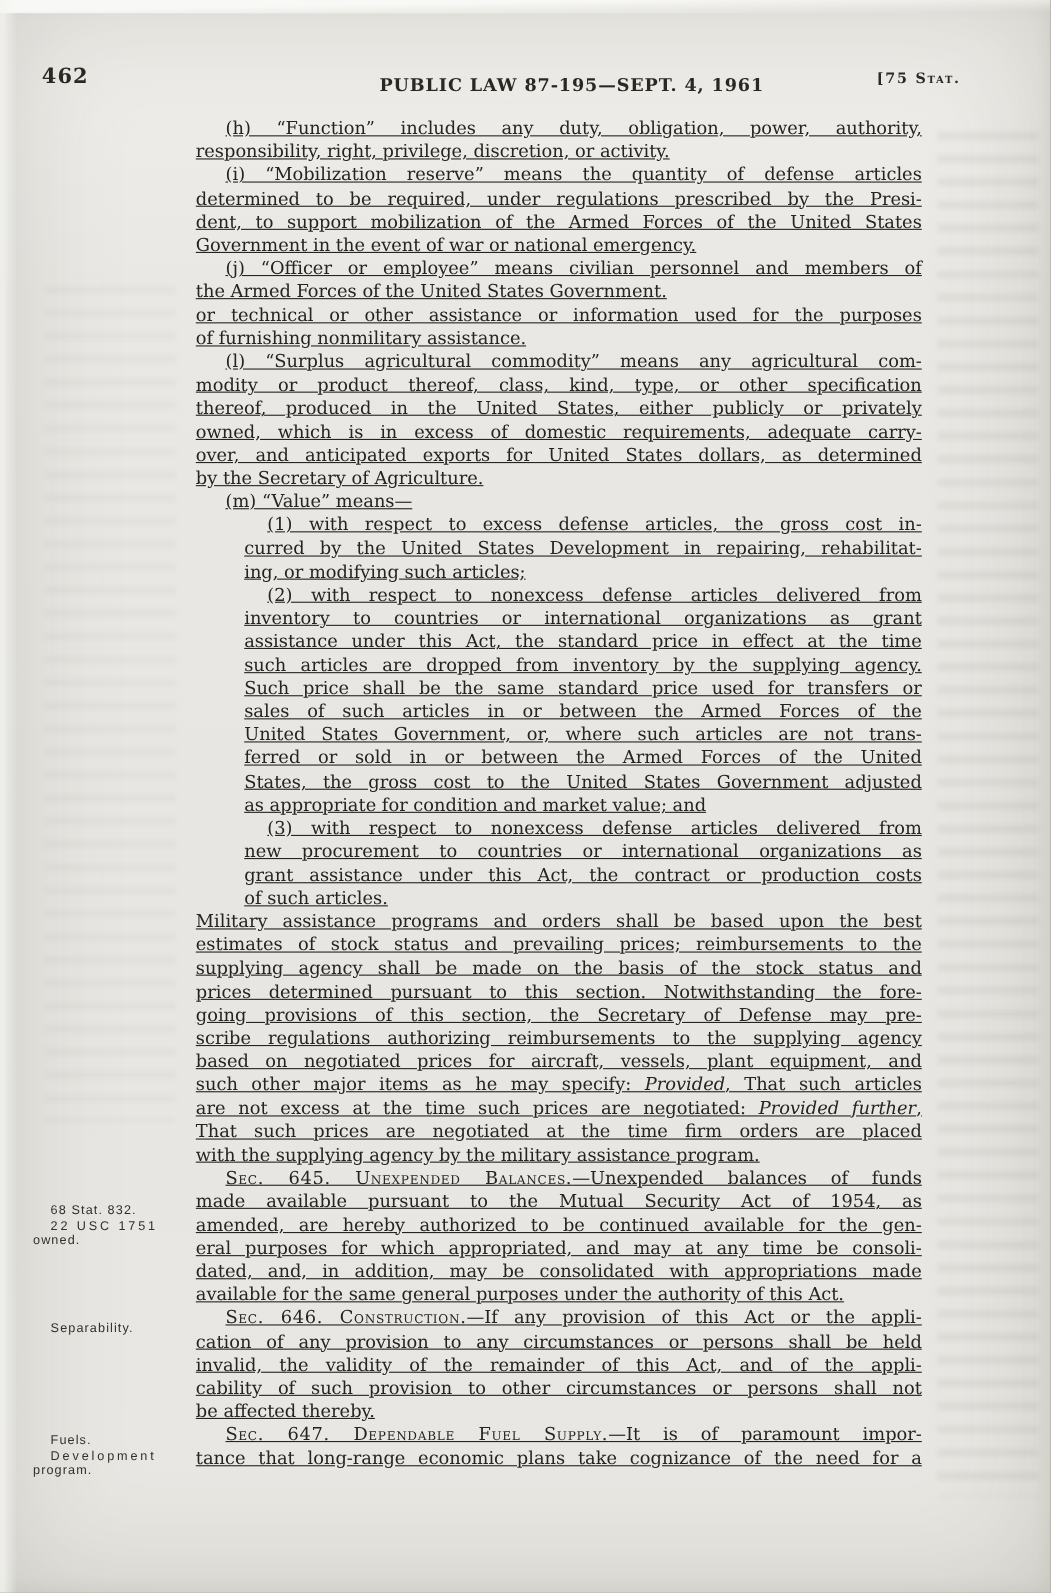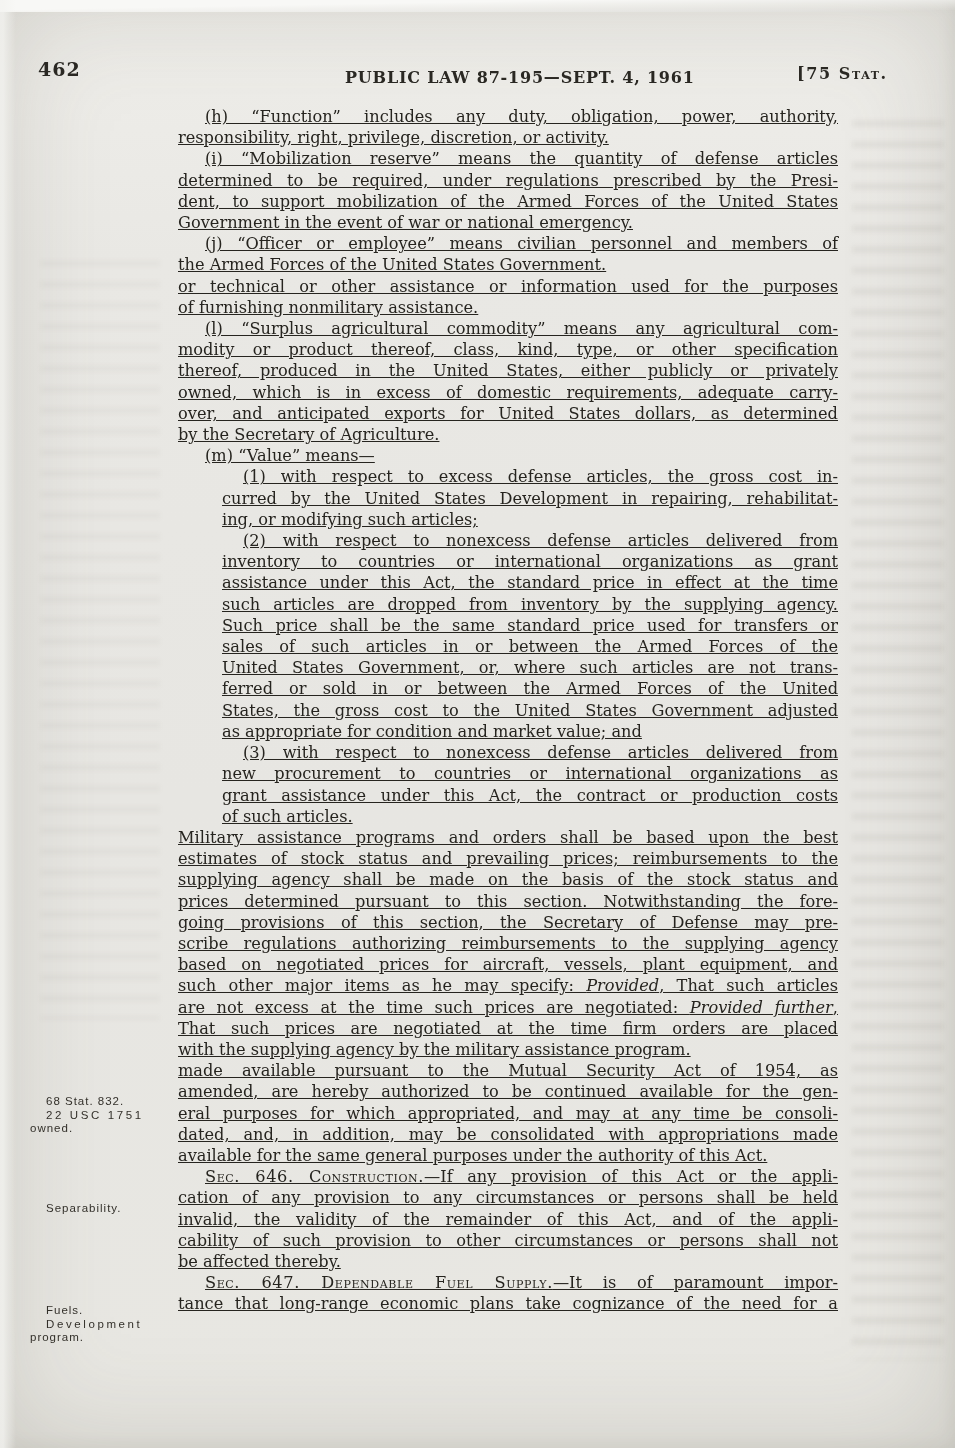--- a/index.html
+++ b/index.html
@@ -36,21 +36,21 @@
     position:absolute;left:38px;top:58px;
     font-size:19px;font-weight:700;letter-spacing:1px;color:#2a2823;
   }
   .running-head{
     position:absolute;left:345px;top:68px;
     font-size:16px;font-weight:700;letter-spacing:.8px;color:#2a2823;
     white-space:nowrap;
   }
   .stat-ref{
     position:absolute;left:797px;top:64px;
-    font-size:16px;font-weight:700;letter-spacing:1.6px;color:#2a2823;
+    font-size:13px;font-weight:700;letter-spacing:1.6px;color:#2a2823;
     font-variant:small-caps;white-space:nowrap;
   }
 
   
   .margin-notes{position:absolute;left:0;top:0;width:176px;height:100%;}
   .margin-note{
     position:absolute;left:30px;width:146px;
     font-family:"Liberation Sans", sans-serif;
     font-size:11.5px;line-height:13.5px;letter-spacing:1px;
     color:#33302a;
@@ -163,20 +163,21 @@
         <div class="line"><span class="run-n">prices determined pursuant to this section.  Notwithstanding the fore-</span></div>
         <div class="line"><span class="run-n">going provisions of this section, the Secretary of Defense may pre-</span></div>
         <div class="line"><span class="run-n">scribe regulations authorizing reimbursements to the supplying agency</span></div>
         <div class="line"><span class="run-n">based on negotiated prices for aircraft, vessels, plant equipment, and</span></div>
         <div class="line"><span class="run-n">such other major items as he may specify: </span><span class="run-i">Provided</span><span class="run-n">, That such articles</span></div>
         <div class="line"><span class="run-n">are not excess at the time such prices are negotiated: </span><span class="run-i">Provided further</span><span class="run-n">,</span></div>
         <div class="line"><span class="run-n">That such prices are negotiated at the time firm orders are placed</span></div>
         <div class="line last"><span class="run-n">with the supplying agency by the military assistance program.</span></div>
       </div>
       <div class="para indent">
+        <div class="line first"><span class="run-sc">Sec. 645. Unexpended Balances.</span><span class="run-n">—Unexpended balances of funds</span></div>
         <div class="line"><span class="run-n">made available pursuant to the Mutual Security Act of 1954, as</span></div>
         <div class="line"><span class="run-n">amended, are hereby authorized to be continued available for the gen-</span></div>
         <div class="line"><span class="run-n">eral purposes for which appropriated, and may at any time be consoli-</span></div>
         <div class="line"><span class="run-n">dated, and, in addition, may be consolidated with appropriations made</span></div>
         <div class="line last"><span class="run-n">available for the same general purposes under the authority of this Act.</span></div>
       </div>
       <div class="para indent">
         <div class="line first"><span class="run-sc">Sec. 646. Construction.</span><span class="run-n">—If any provision of this Act or the appli-</span></div>
         <div class="line"><span class="run-n">cation of any provision to any circumstances or persons shall be held</span></div>
         <div class="line"><span class="run-n">invalid, the validity of the remainder of this Act, and of the appli-</span></div>

